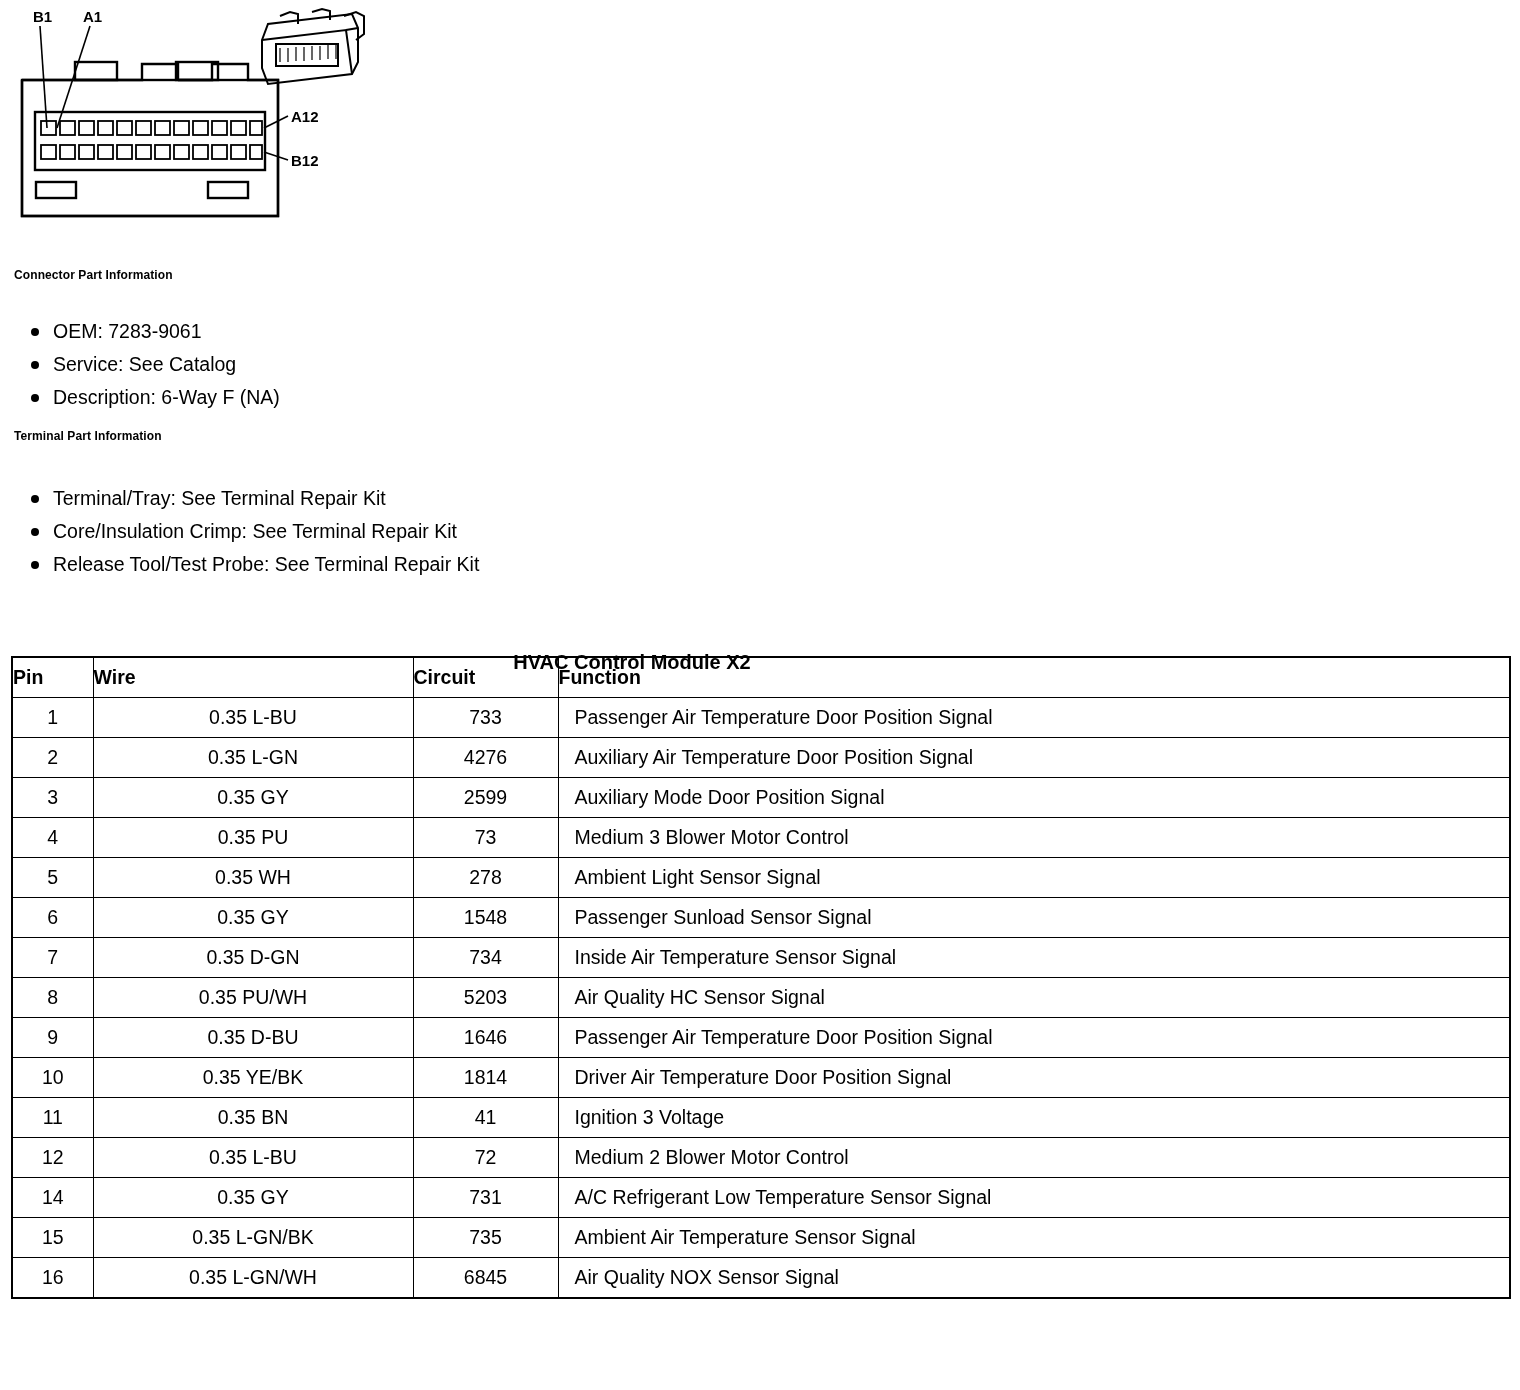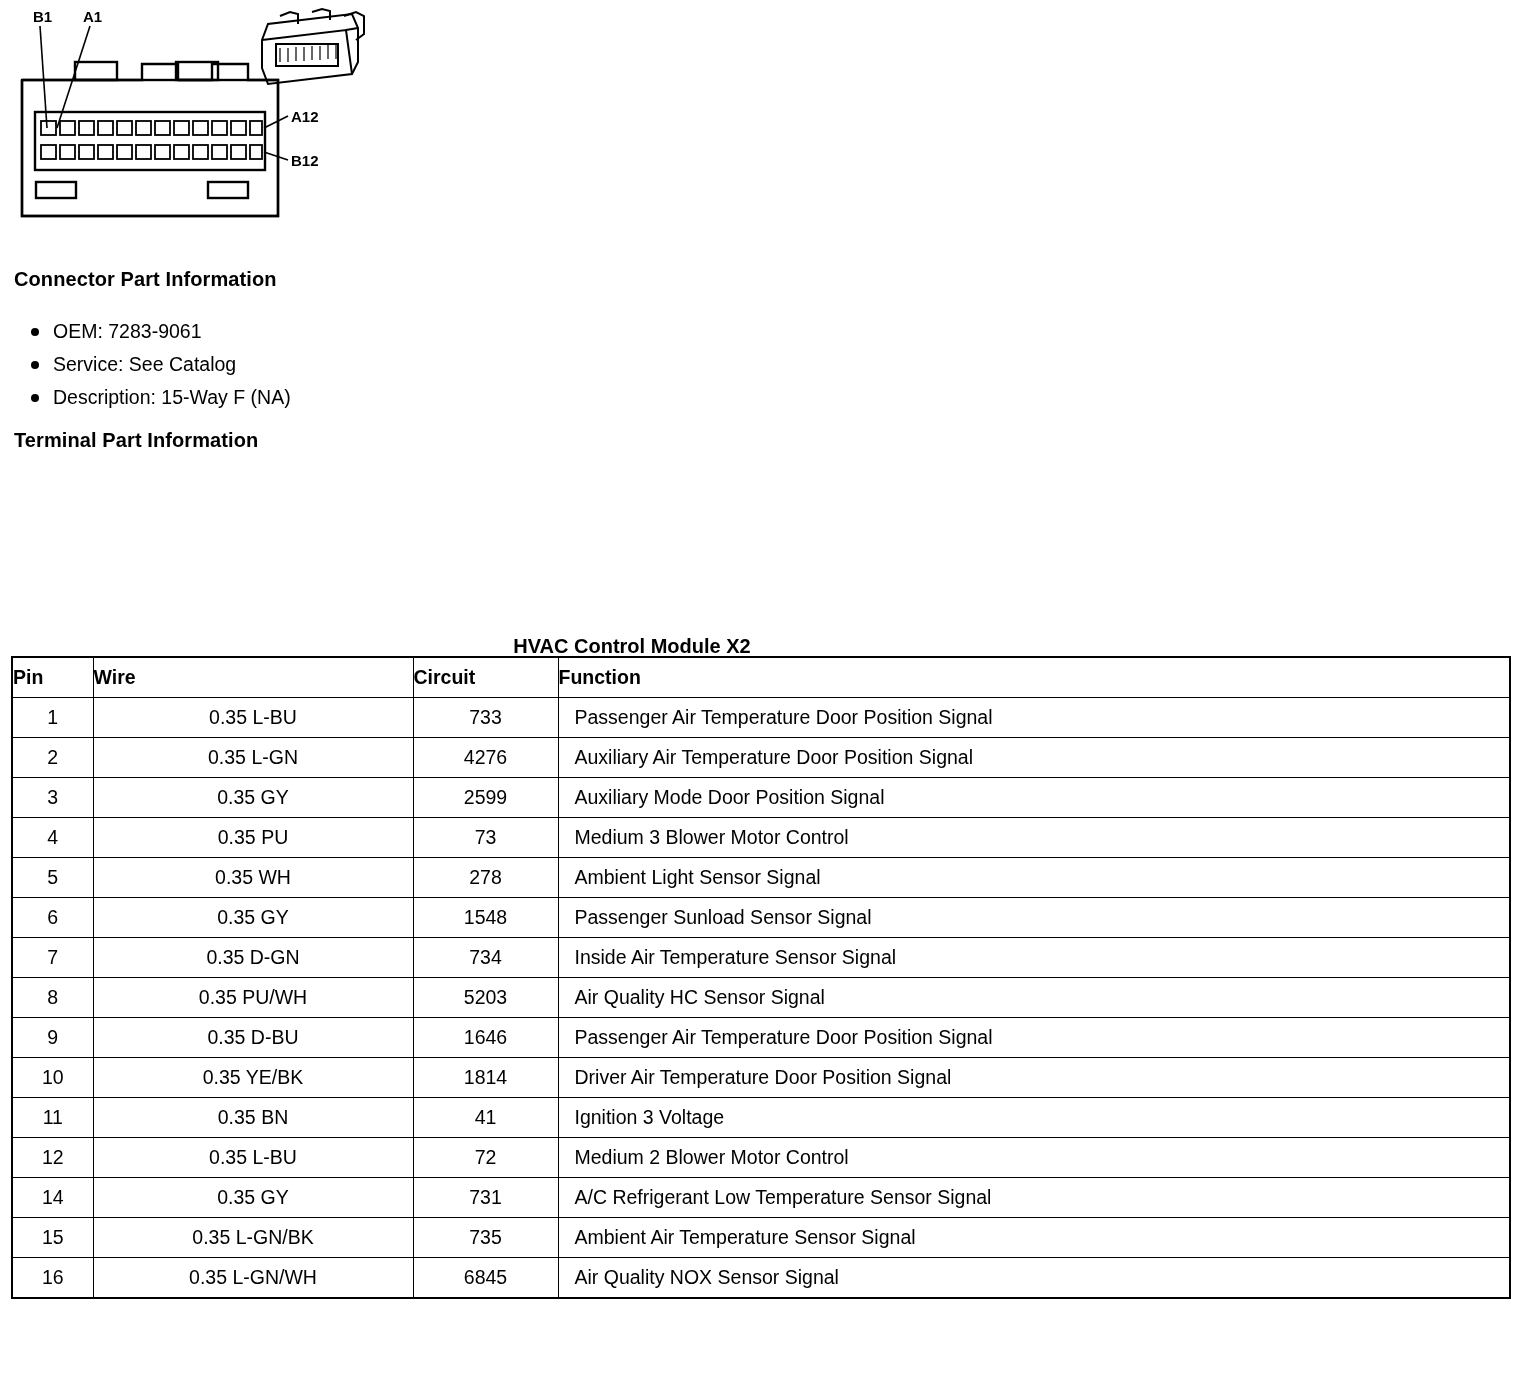--- a/index.html
+++ b/index.html
@@ -26,21 +26,21 @@
     position: absolute;
     left: 0px;
     top: 4px;
     width: 400px;
     height: 230px;
   }
   .diagram svg { display: block; }
 
   
   .section-heading {
-    font-size: 20px;
+    font-size: 12px;
     font-weight: bold;
     letter-spacing: 0.1px;
   }
   #connector-part-heading {
     position: absolute;
     left: 14px;
     top: 268px;
   }
   #terminal-part-heading {
     position: absolute;
@@ -72,21 +72,21 @@
     background: #000;
     border-radius: 50%;
   }
   #connector-bullets { left: 22px; top: 315px; }
   #terminal-bullets  { left: 22px; top: 482px; }
 
   
   #table-title {
     position: absolute;
     left: 0;
-    top: 635px;
+    top: 651px;
     width: 1264px;
     text-align: center;
     font-size: 20px;
     font-weight: bold;
   }
 
   
   #pinout-table {
     position: absolute;
     left: 11px;
@@ -207,25 +207,30 @@
       <text x="291" y="118" font-family="Liberation Sans, sans-serif" font-size="15" font-weight="bold">A12</text>
       <text x="291" y="162" font-family="Liberation Sans, sans-serif" font-size="15" font-weight="bold">B12</text>
     </svg>
   </div>
 
   <div class="section-heading" id="connector-part-heading">Connector Part Information</div>
 
   <ul class="bullets" id="connector-bullets">
     <li>OEM: 7283-9061</li>
     <li>Service: See Catalog</li>
-    <li>Description: 15-Way F (NA)</li>
+    <li>Description: 6-Way F (NA)</li>
   </ul>
 
   <div class="section-heading" id="terminal-part-heading">Terminal Part Information</div>
 
+  <ul class="bullets" id="terminal-bullets">
+    <li>Terminal/Tray: See Terminal Repair Kit</li>
+    <li>Core/Insulation Crimp: See Terminal Repair Kit</li>
+    <li>Release Tool/Test Probe: See Terminal Repair Kit</li>
+  </ul>
 
   <div id="table-title">HVAC Control Module X2</div>
 
   <table id="pinout-table">
     <colgroup>
       <col class="c-pin">
         <col class="c-wire">
         <col class="c-circuit">
         <col class="c-function">
     </colgroup>

